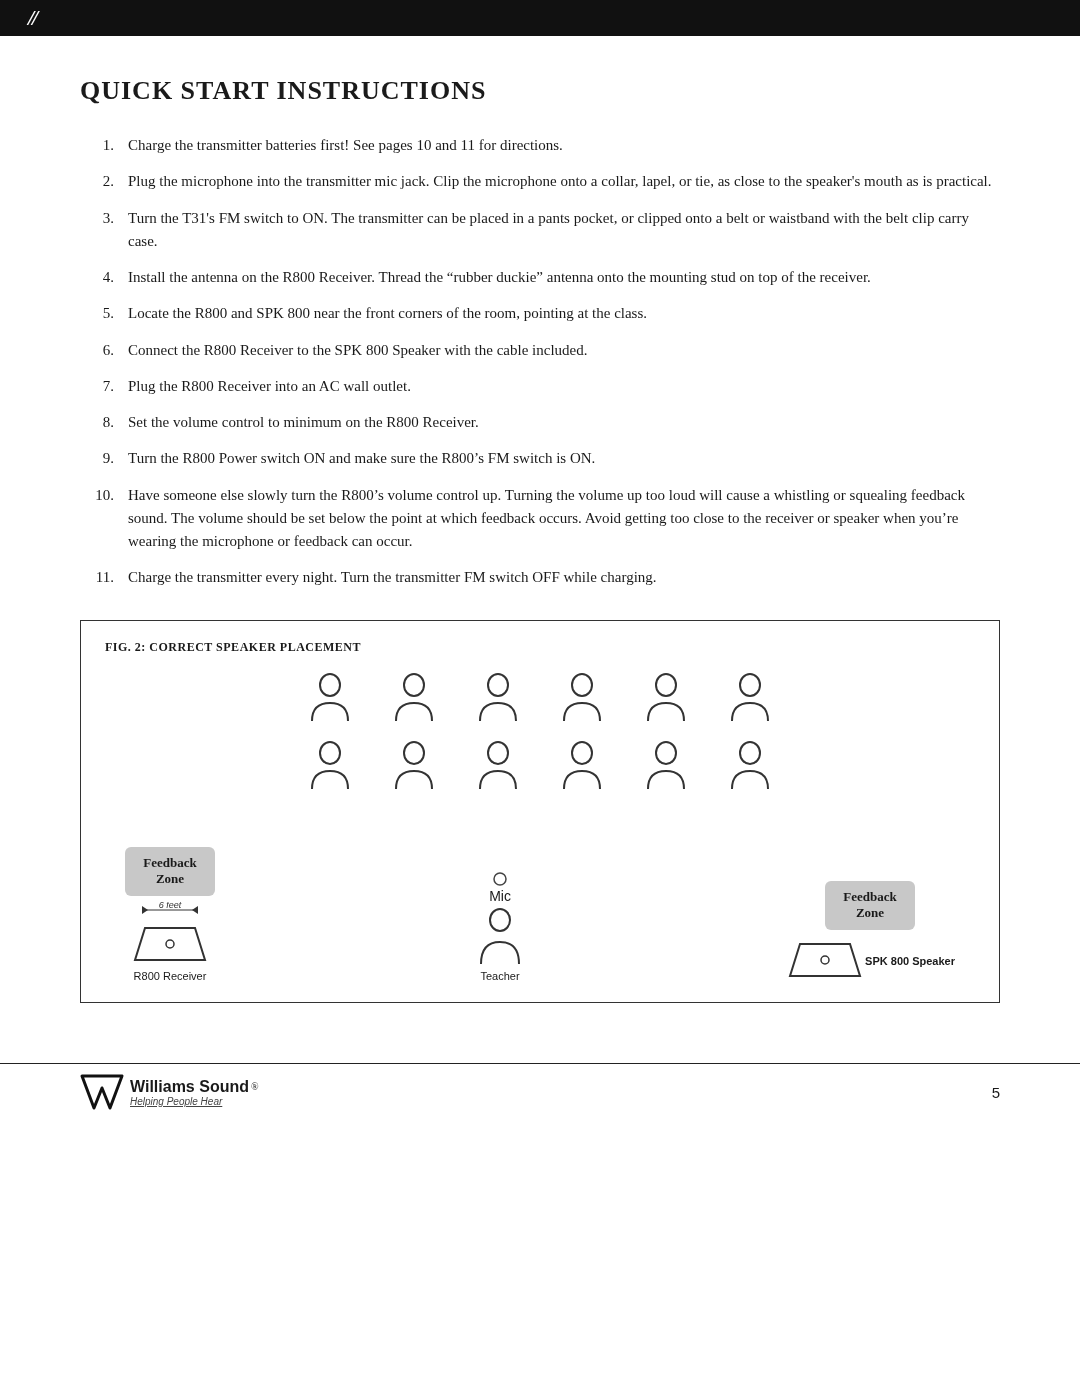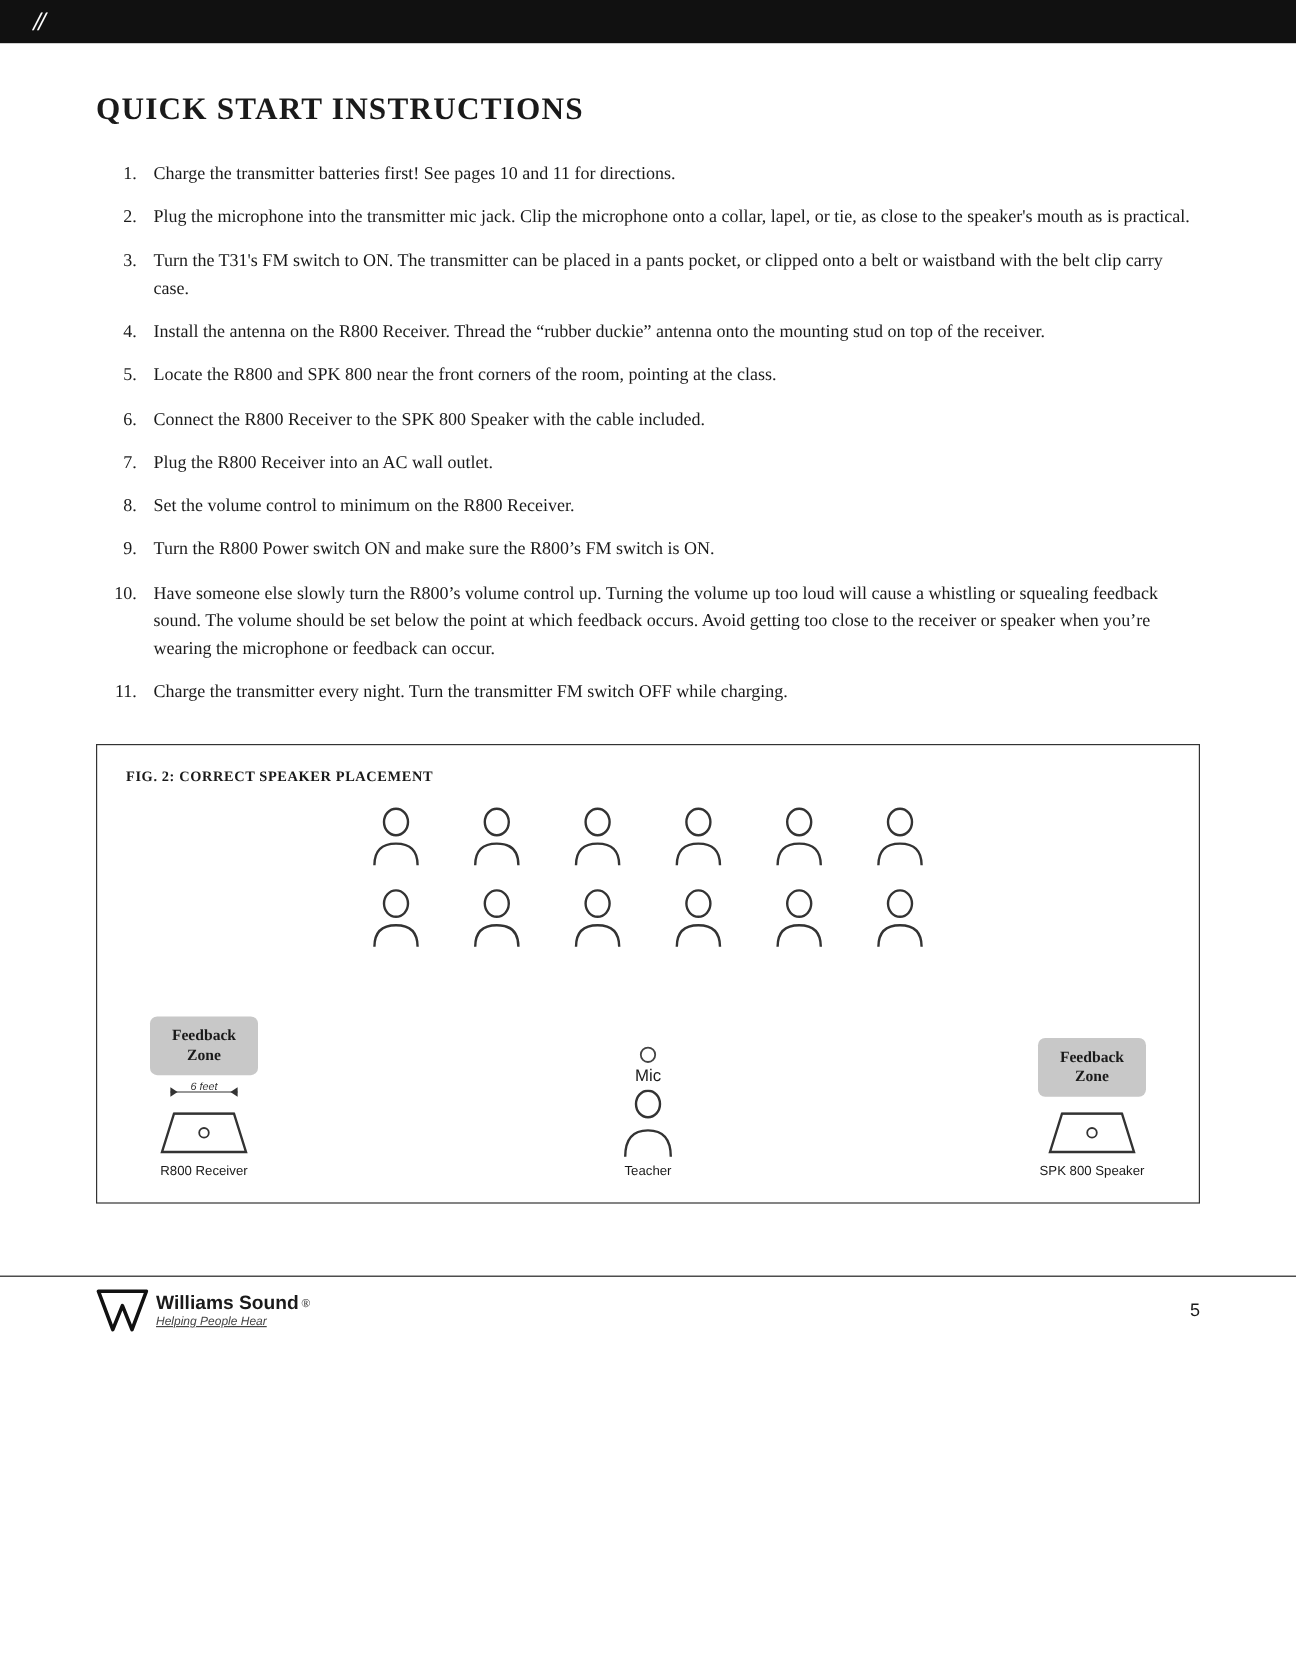--- a/index.html
+++ b/index.html
@@ -392,21 +392,21 @@
             <ellipse cx="27" cy="12" rx="10" ry="11" stroke="#333" stroke-width="2" fill="white"></ellipse>
             <path d="M8 56 Q8 34 27 34 Q46 34 46 56" stroke="#333" stroke-width="2" fill="white"></path>
           </svg>
           <span class="equipment-label">Teacher</span>
         </div>
 
         <div class="equipment-item" style="align-items:center;">
           <div class="feedback-zone-box">
             <span>Feedback<br>Zone</span>
           </div>
-          <div style="display:flex; flex-direction:column; align-items:center;">
+          <div style="display:flex; flex-direction:row; align-items:center;font-weight:bold;">
 
             <svg width="80" height="46" viewBox="0 0 80 46">
               <polygon points="5,40 75,40 65,8 15,8" fill="white" stroke="#333" stroke-width="2"></polygon>
               <line x1="15" y1="8" x2="65" y2="8" stroke="#333" stroke-width="1.5"></line>
               <circle cx="40" cy="24" r="4" fill="white" stroke="#333" stroke-width="1.5"></circle>
             </svg>
             <span class="equipment-label">SPK 800 Speaker</span>
           </div>
         </div>
 

